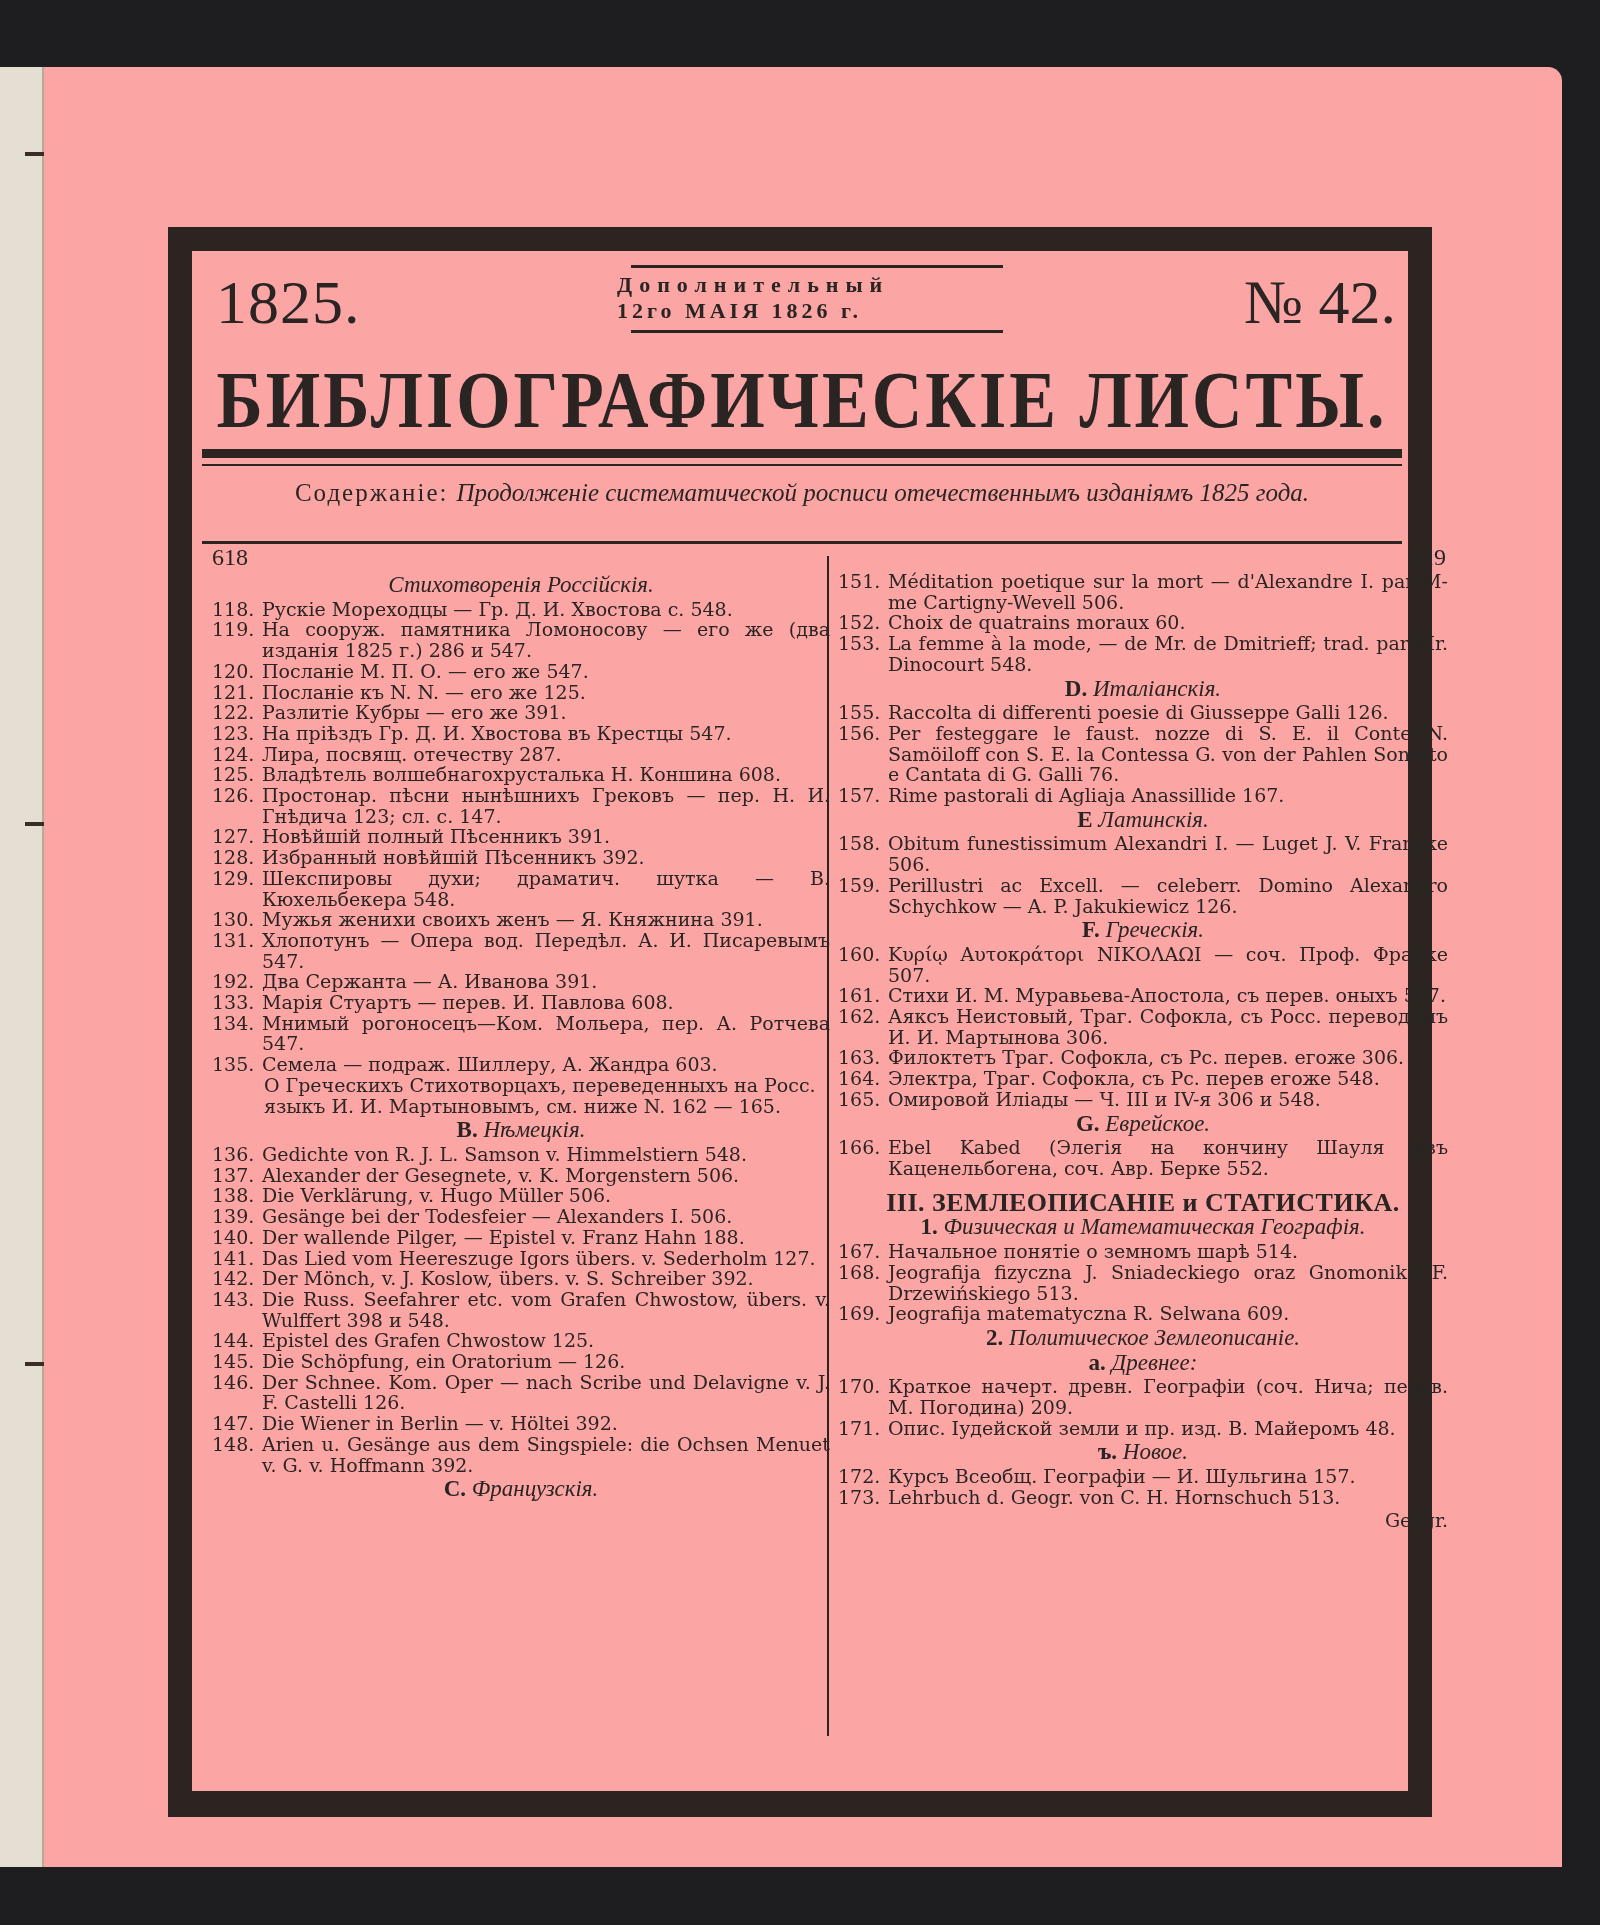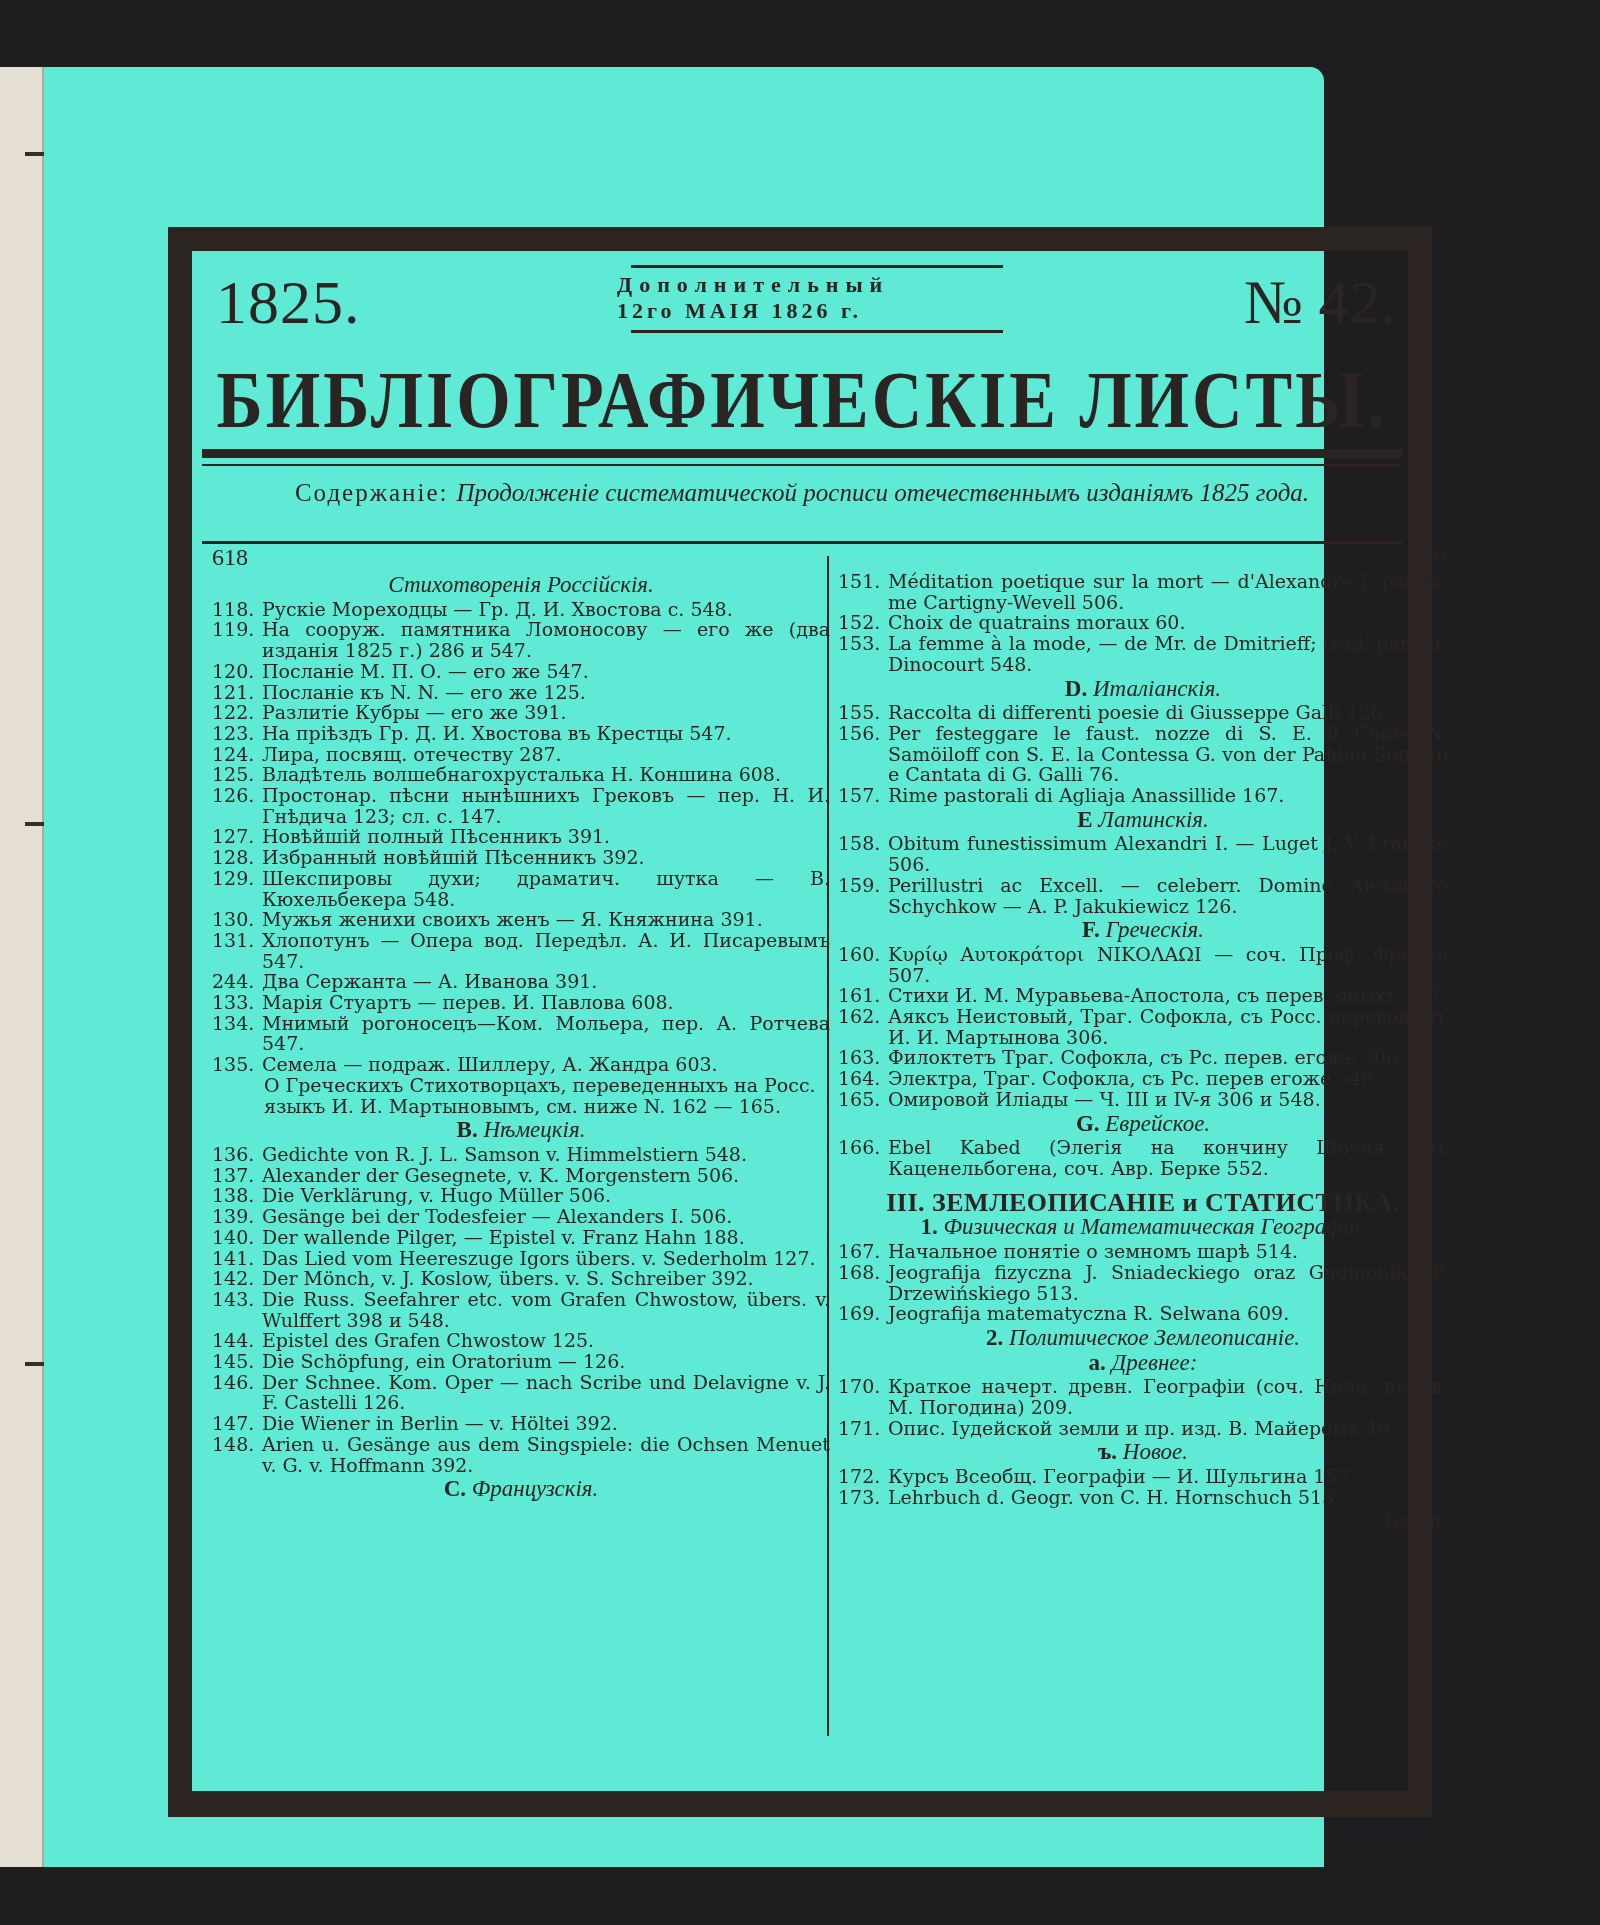--- a/index.html
+++ b/index.html
@@ -1,19 +1,19 @@
 <!DOCTYPE html>
 <html><head>
 <meta charset="utf-8">
 <style>
   html,body{margin:0;padding:0;}
   body{width:1600px;height:1925px;background:#1e1e21;position:relative;overflow:hidden;font-family:"DejaVu Serif","Liberation Serif",serif;color:#2a2522;}
   .spine{position:absolute;left:0;top:67px;width:42px;height:1800px;background:#e4ded3;border-right:3px solid #b9ab93;}
   .spine-mark{position:absolute;left:25px;width:30px;height:4px;background:#3a2d25;}
-  .page{position:absolute;left:44px;top:67px;width:1280px;height:1800px;background:#5eead4;border-radius:0 14px 0 0;text-decoration:underline;}
+  .page{position:absolute;left:44px;top:67px;width:1518px;height:1800px;background:#fca5a5;border-radius:0 14px 0 0;text-decoration:underline;}
   .frame{position:absolute;left:124px;top:160px;width:1264px;height:1590px;box-sizing:border-box;border-top:24px solid #2b2421;border-left:24px solid #2b2421;border-right:24px solid #2b2421;border-bottom:26px solid #2b2421;}
   .frame-inner{position:absolute;left:10px;top:0;right:6px;bottom:0;}
 
   .hdr-year{position:absolute;left:14px;top:16px;font-family:"Liberation Serif",serif;font-size:62px;letter-spacing:1px;}
   .hdr-no{position:absolute;right:6px;top:16px;font-family:"Liberation Serif",serif;font-size:62px;}
   .hdr-mid{position:absolute;left:415px;top:14px;width:400px;text-align:left;}
   .hdr-mid .rule{height:3px;background:#2b2421;margin:0 14px;}
   .hdr-mid .l1{font-family:"Liberation Serif",serif;font-size:22px;letter-spacing:7px;font-weight:bold;margin-top:4px;}
   .hdr-mid .l2{font-family:"Liberation Serif",serif;font-size:22px;letter-spacing:4px;font-weight:bold;margin-bottom:6px;}
   .title{position:absolute;left:0;right:0;top:110px;text-align:center;font-family:"Liberation Serif",serif;font-weight:bold;font-size:70px;letter-spacing:3px;transform:scaleY(1.15);}
@@ -129,21 +129,21 @@
             </div>
           <div class="item">
               <span class="n">130.</span>
               <span class="t">Мужья женихи своихъ женъ — Я. Княжнина 391.</span>
             </div>
           <div class="item">
               <span class="n">131.</span>
               <span class="t">Хлопотунъ — Опера вод. Передѣл. А. И. Писаревымъ 547.</span>
             </div>
           <div class="item">
-              <span class="n">244.</span>
+              <span class="n">192.</span>
               <span class="t">Два Сержанта — А. Иванова 391.</span>
             </div>
           <div class="item">
               <span class="n">133.</span>
               <span class="t">Марія Стуартъ — перев. И. Павлова 608.</span>
             </div>
           <div class="item">
               <span class="n">134.</span>
               <span class="t">Мнимый рогоносецъ—Ком. Мольера, пер. А. Ротчева 547.</span>
             </div>

